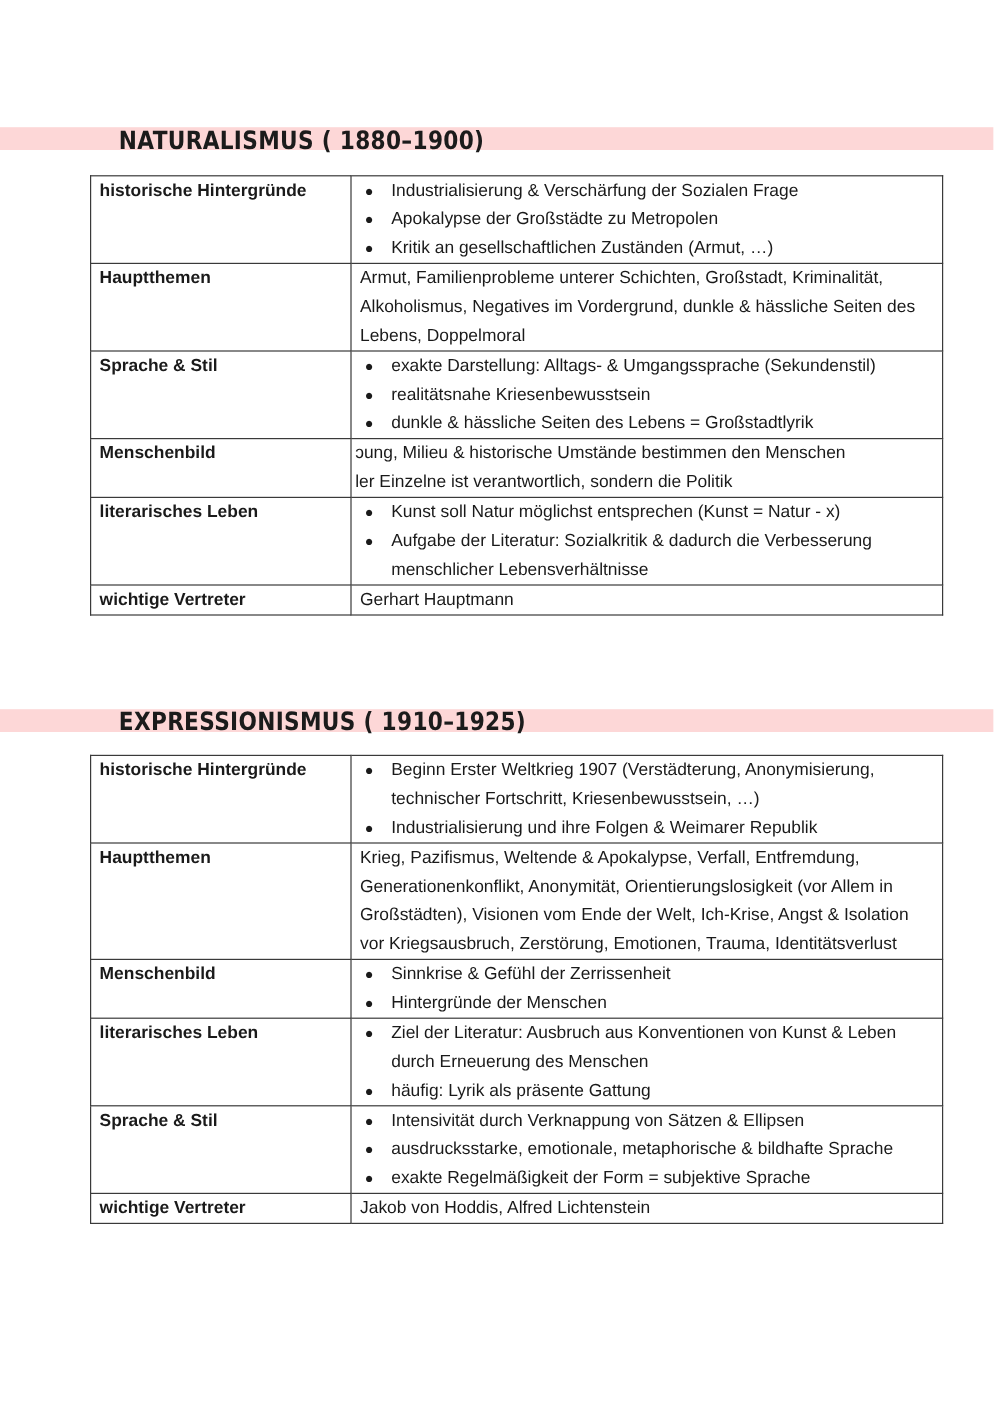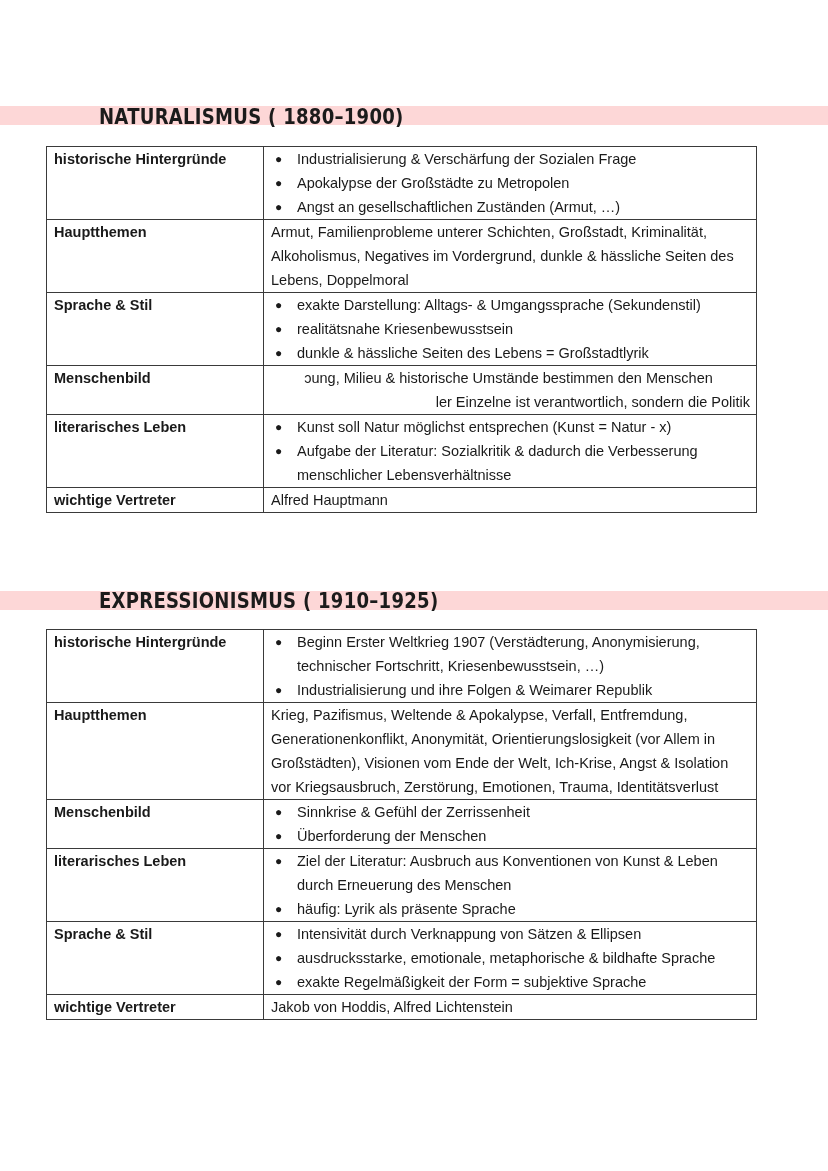--- a/index.html
+++ b/index.html
@@ -30,21 +30,21 @@
       font-size: 21px;
       letter-spacing: 0.3px;
       color: #1b1b1b;
       line-height: 26px;
       transform: scaleX(0.86);
       transform-origin: left center;
       white-space: nowrap;
     }
     table.sheet {
       position: absolute;
-      left: 46px;
+      left: 75px;
       width: 711px;
       border-collapse: collapse;
       table-layout: fixed;
       font-family: "Liberation Sans", sans-serif;
       font-size: 14.5px;
       line-height: 24px;
     }
     table.sheet td {
       border: 1.3px solid #3a3a3a;
       vertical-align: top;
@@ -90,57 +90,57 @@
 </div>
 
 <table class="sheet" style="top:146px;">
   <tbody>
       <tr>
     <td class="label">historische Hintergründe</td>
     <td class="content">
       <ul class="bullets">
         <li><span class="dot">●</span><span>Industrialisierung &amp; Verschärfung der Sozialen Frage</span></li>
         <li><span class="dot">●</span><span>Apokalypse der Großstädte zu Metropolen</span></li>
-        <li><span class="dot">●</span><span>Angst an gesellschaftlichen Zuständen (Armut, …)</span></li>
+        <li><span class="dot">●</span><span>Kritik an gesellschaftlichen Zuständen (Armut, …)</span></li>
       </ul>
     </td>
   </tr>
   <tr>
     <td class="label">Hauptthemen</td>
     <td class="content">Armut, Familienprobleme unterer Schichten, Großstadt, Kriminalität, Alkoholismus, Negatives im Vordergrund, dunkle &amp; hässliche Seiten des Lebens, Doppelmoral</td>
   </tr>
   <tr>
     <td class="label">Sprache &amp; Stil</td>
     <td class="content">
       <ul class="bullets">
         <li><span class="dot">●</span><span>exakte Darstellung: Alltags- &amp; Umgangssprache (Sekundenstil)</span></li>
         <li><span class="dot">●</span><span>realitätsnahe Kriesenbewusstsein</span></li>
         <li><span class="dot">●</span><span>dunkle &amp; hässliche Seiten des Lebens = Großstadtlyrik</span></li>
       </ul>
     </td>
   </tr>
   <tr>
     <td class="label">Menschenbild</td>
     <td class="content" style="padding-left:0;">
-      <div class="clip" style="padding-left:3px;text-align:center;">ɔung, Milieu &amp; historische Umstände bestimmen den Menschen</div>
-      <div class="clip" style="padding-left:3px;text-align:right;">ler Einzelne ist verantwortlich, sondern die Politik</div>
+      <div class="clip" style="padding-left:3px;">ɔung, Milieu &amp; historische Umstände bestimmen den Menschen</div>
+      <div class="clip" style="padding-left:3px;">ler Einzelne ist verantwortlich, sondern die Politik</div>
     </td>
   </tr>
   <tr>
     <td class="label">literarisches Leben</td>
     <td class="content">
       <ul class="bullets">
         <li><span class="dot">●</span><span>Kunst soll Natur möglichst entsprechen (Kunst = Natur - x)</span></li>
         <li><span class="dot">●</span><span>Aufgabe der Literatur: Sozialkritik &amp; dadurch die Verbesserung menschlicher Lebensverhältnisse</span></li>
       </ul>
     </td>
   </tr>
   <tr>
     <td class="label">wichtige Vertreter</td>
-    <td class="content">Alfred Hauptmann</td>
+    <td class="content">Gerhart Hauptmann</td>
   </tr>
 </tbody>
   </table>
 
 <div class="band" style="top:591px;"></div>
 <div class="title" style="top:588px;">
   <span style="text-transform:uppercase;">Expressionismus</span>
   <span>( 1910–1925)</span>
 </div>
 
@@ -157,30 +157,30 @@
   </tr>
   <tr>
     <td class="label">Hauptthemen</td>
     <td class="content">Krieg, Pazifismus, Weltende &amp; Apokalypse, Verfall, Entfremdung, Generationenkonflikt, Anonymität, Orientierungslosigkeit (vor Allem in Großstädten), Visionen vom Ende der Welt, Ich-Krise, Angst &amp; Isolation vor Kriegsausbruch, Zerstörung, Emotionen, Trauma, Identitätsverlust</td>
   </tr>
   <tr>
     <td class="label">Menschenbild</td>
     <td class="content">
       <ul class="bullets">
         <li><span class="dot">●</span><span>Sinnkrise &amp; Gefühl der Zerrissenheit</span></li>
-        <li><span class="dot">●</span><span>Überforderung der Menschen</span></li>
+        <li><span class="dot">●</span><span>Hintergründe der Menschen</span></li>
       </ul>
     </td>
   </tr>
   <tr>
     <td class="label">literarisches Leben</td>
     <td class="content">
       <ul class="bullets">
         <li><span class="dot">●</span><span>Ziel der Literatur: Ausbruch aus Konventionen von Kunst &amp; Leben durch Erneuerung des Menschen</span></li>
-        <li><span class="dot">●</span><span>häufig: Lyrik als präsente Sprache</span></li>
+        <li><span class="dot">●</span><span>häufig: Lyrik als präsente Gattung</span></li>
       </ul>
     </td>
   </tr>
   <tr>
     <td class="label">Sprache &amp; Stil</td>
     <td class="content">
       <ul class="bullets">
         <li><span class="dot">●</span><span>Intensivität durch Verknappung von Sätzen &amp; Ellipsen</span></li>
         <li><span class="dot">●</span><span>ausdrucksstarke, emotionale, metaphorische &amp; bildhafte Sprache</span></li>
         <li><span class="dot">●</span><span>exakte Regelmäßigkeit der Form = subjektive Sprache</span></li>

